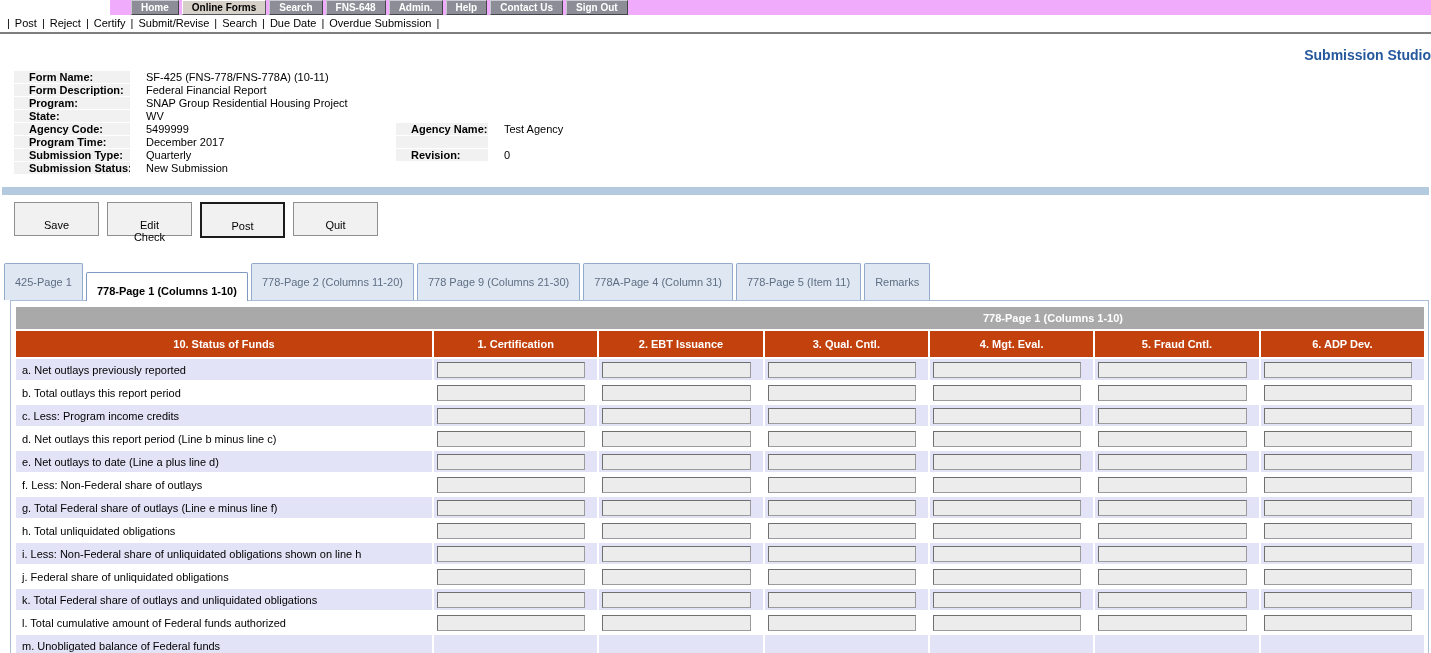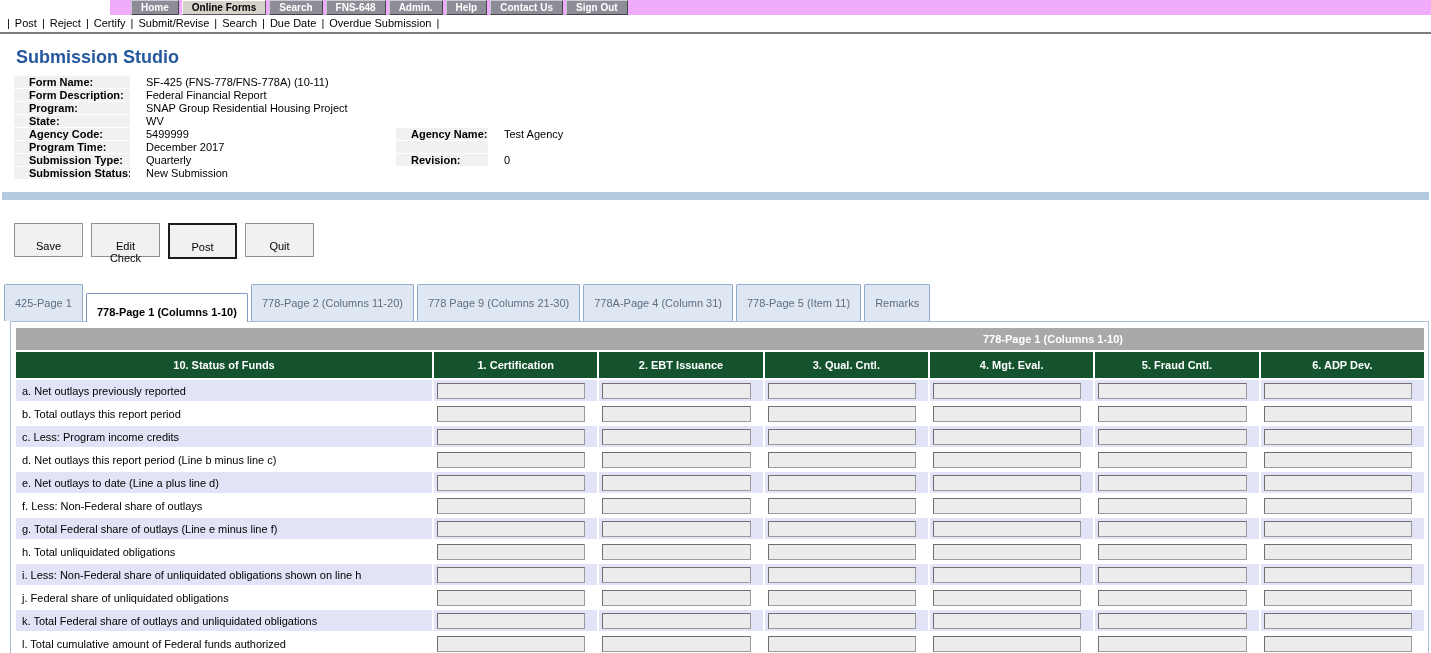--- a/index.html
+++ b/index.html
@@ -25,35 +25,35 @@
 
   
   .menubar {
     padding:2px 2px 3px 2px; border-bottom:2px solid #7e7e7e;
     display:flex; align-items:center; white-space:nowrap;
   }
   .menu-sep { margin:0 5px; }
   .menu-item { cursor:pointer; }
 
   
-  .page-title { color:#25589d; font-weight:bold; font-size:18px; margin:13px 0 0 16px; }
+  .page-title { color:#25589d; font-weight:bold; font-size:14px; margin:13px 0 0 16px;text-align:right; }
 
   
   .info-table { border-collapse:separate; border-spacing:1px; margin:7px 0 0 13px; width:952px; table-layout:fixed; }
   .info-table td { padding:0 15px; height:12px; line-height:12px; white-space:nowrap; overflow:hidden; }
   .info-table td.ilabel, .info-table td.ilabel2 { background:#f1f1f1; font-weight:bold; }
   .info-table td.ivalue, .info-table td.ivalue2 { background:#ffffff; }
 
   .blue-bar { height:8px; background:#b4cade; margin:12px 2px 0 2px; }
 
   
   .actionbar { margin:7px 0 0 14px; display:flex; gap:8px; }
   .actbtn {
-    width:69px; height:19px; background:#f1f1f1; border:1px solid #8f8f8f;
-    font-family:inherit; font-size:11px; color:#000; padding:16px; cursor:pointer;margin-top:16px;
+    width:85px; height:19px; background:#f1f1f1; border:1px solid #8f8f8f;
+    font-family:inherit; font-size:11px; color:#000; padding:16px; cursor:pointer;
   }
   .actbtn.default { border:2px solid #1c1c1c; }
 
   
   .tabs { display:flex; gap:3px; margin:25px 0 0 4px; align-items:flex-end; position:relative; z-index:2; }
   .tab {
     background:#dfe7f3; color:#5e6e82; border:1px solid #92aacb; border-bottom:none;
     border-radius:2px 2px 0 0; padding:12px 10px; cursor:pointer; white-space:nowrap;
   }
   .tab.active {
@@ -63,21 +63,21 @@
 
   
   .panel {
     margin:0 2px 0 10px; border:1px solid #a9bcd8; background:#fff;
     padding:4px 2px 4px 3px; position:relative; z-index:1;
   }
   .grid { border-collapse:separate; border-spacing:2px; width:100%; table-layout:fixed; }
   .grid td { overflow:hidden; white-space:nowrap; }
   .band td { background:#a9a9a9; height:22px; position:relative; }
   .band-title { position:absolute; left:967px; top:50%; transform:translateY(-50%); color:#fff; font-weight:bold; }
-  .ghead td { background:#14532d; color:#fff; font-weight:bold; text-align:center; height:26px; vertical-align:middle; }
+  .ghead td { background:#c2410c; color:#fff; font-weight:bold; text-align:center; height:26px; vertical-align:middle; }
   .grow td { height:21px; vertical-align:middle; }
   .grow.alt td { background:#e3e3f7; }
   .grow td.rlabel { padding-left:6px; }
   .gin {
     display:block; width:calc(100% - 13px); height:16px; margin-left:2px;
     background:#ececec; border:1px solid #9b9b9b; border-top-color:#6f6f6f; border-left-color:#6f6f6f;
     font-family:inherit; font-size:11px; padding:0 2px;
   }
 </style>
 </head>

